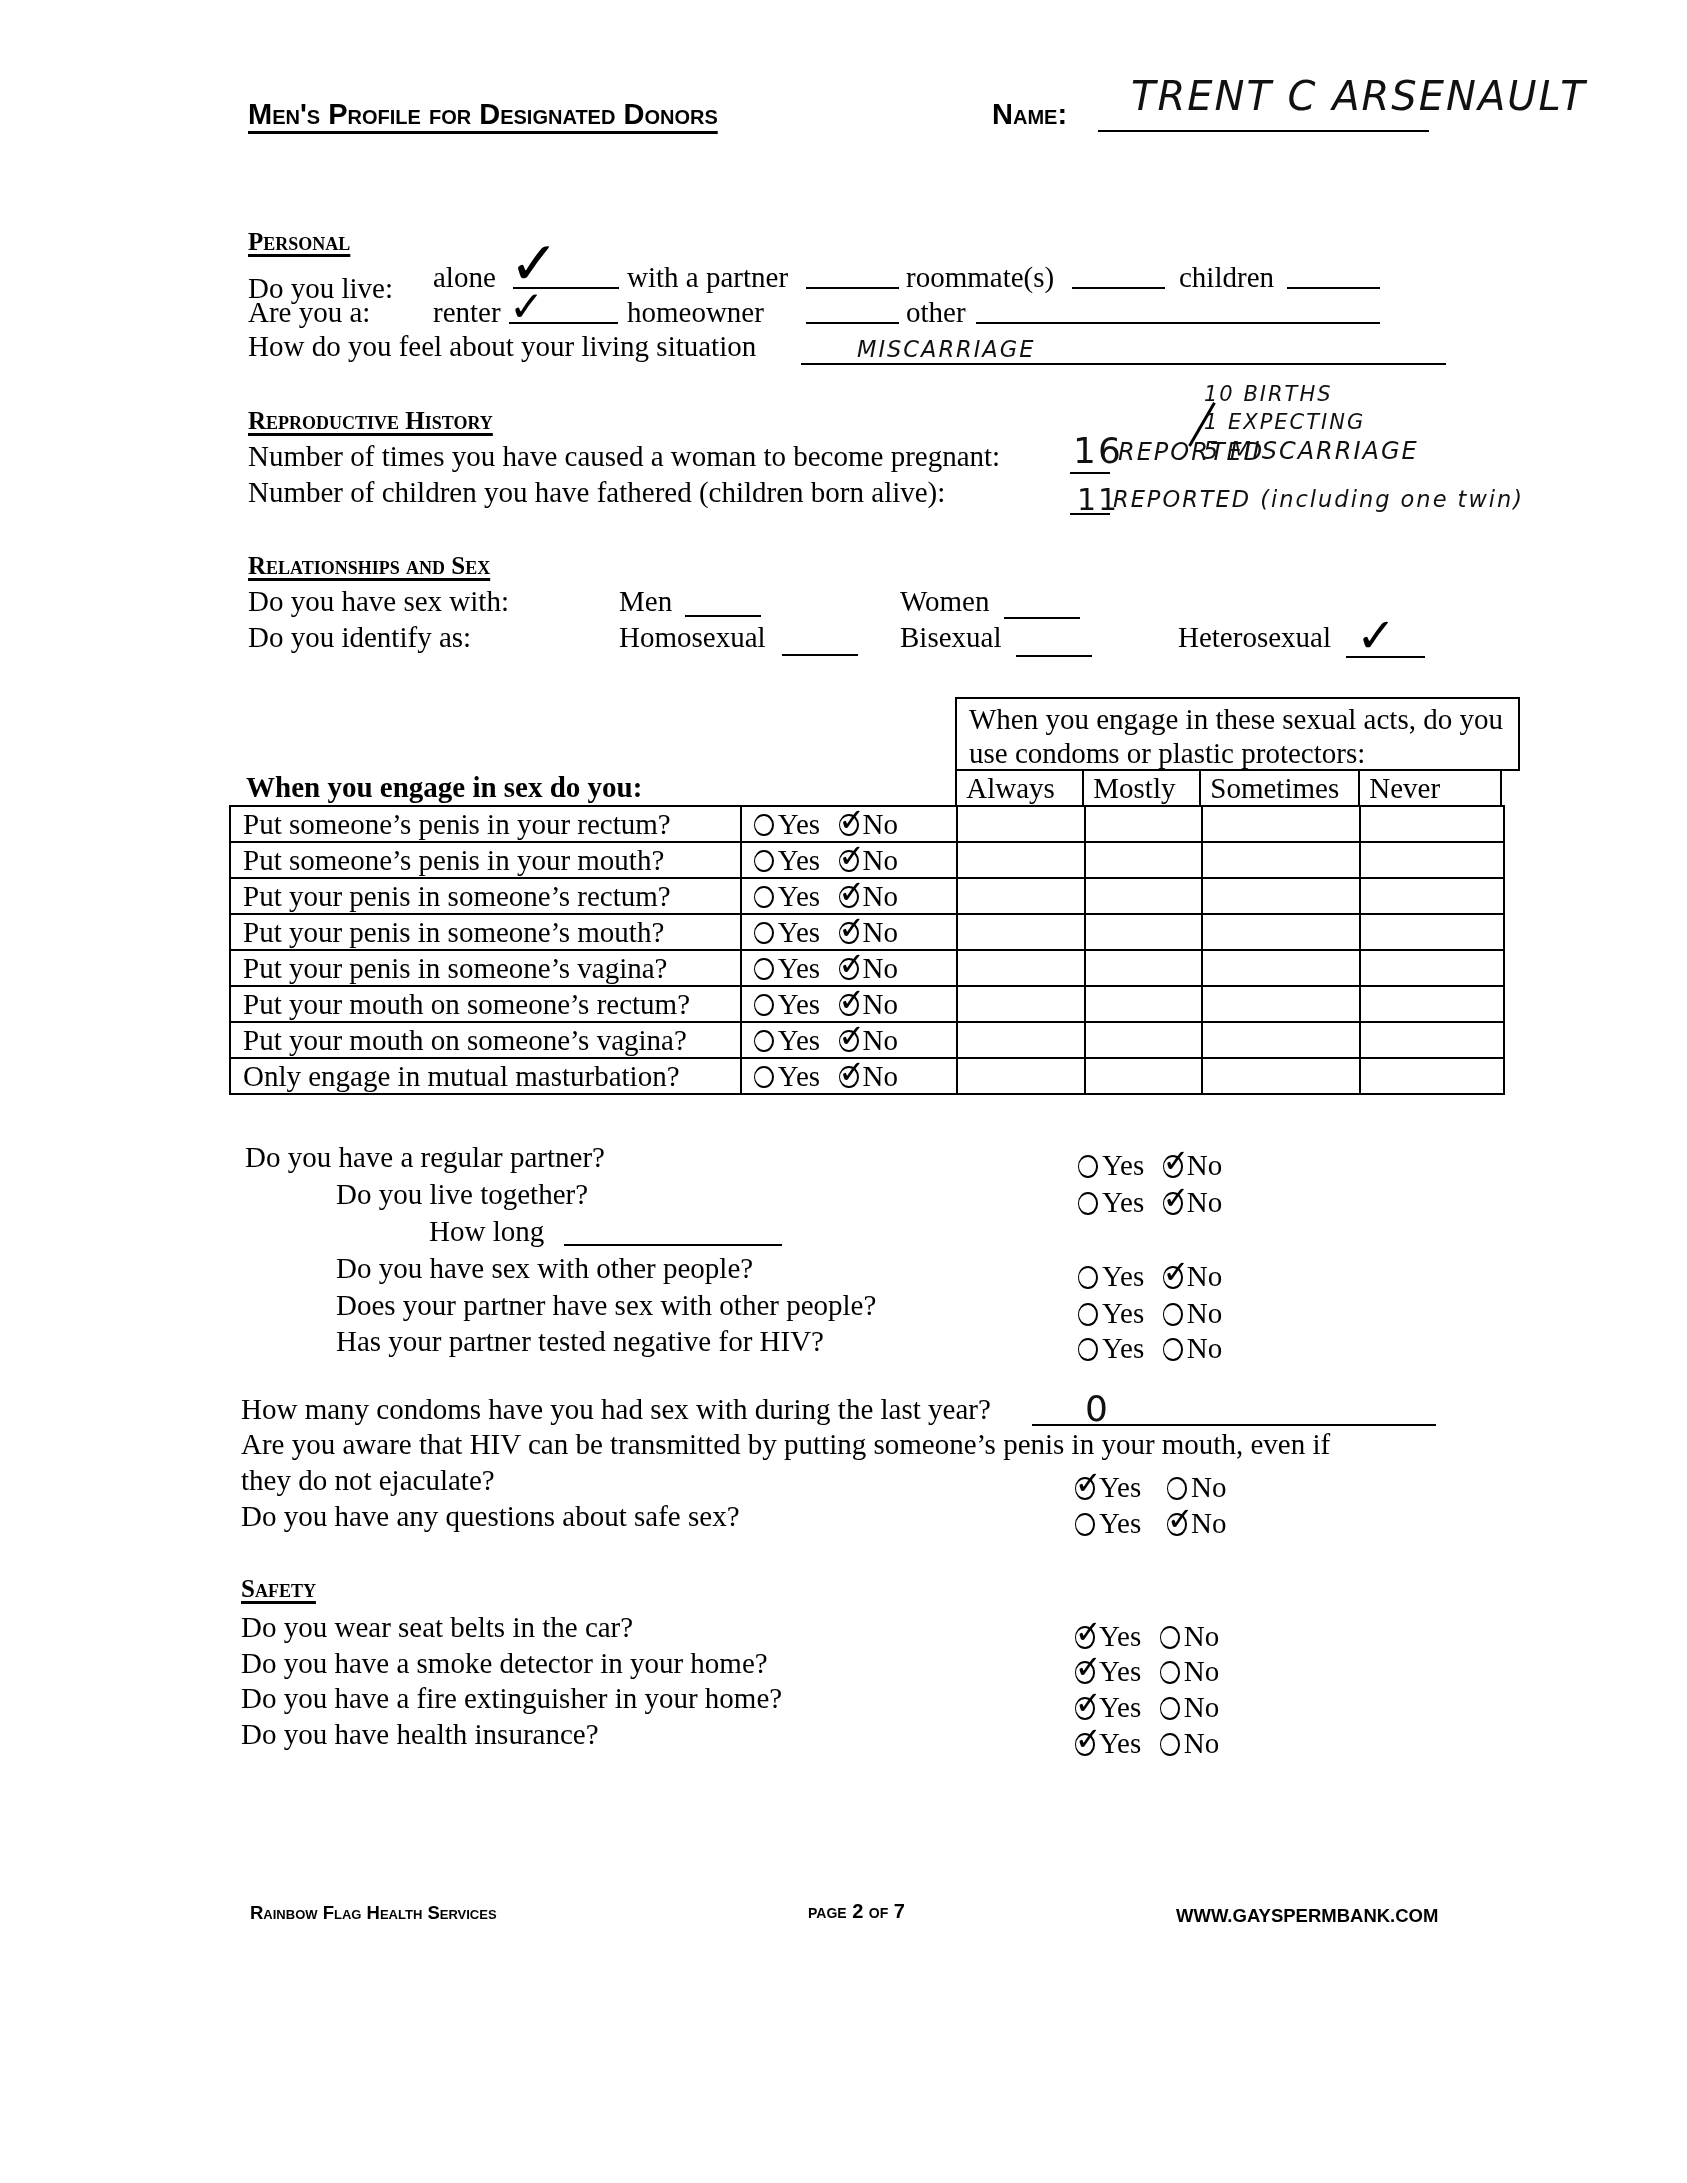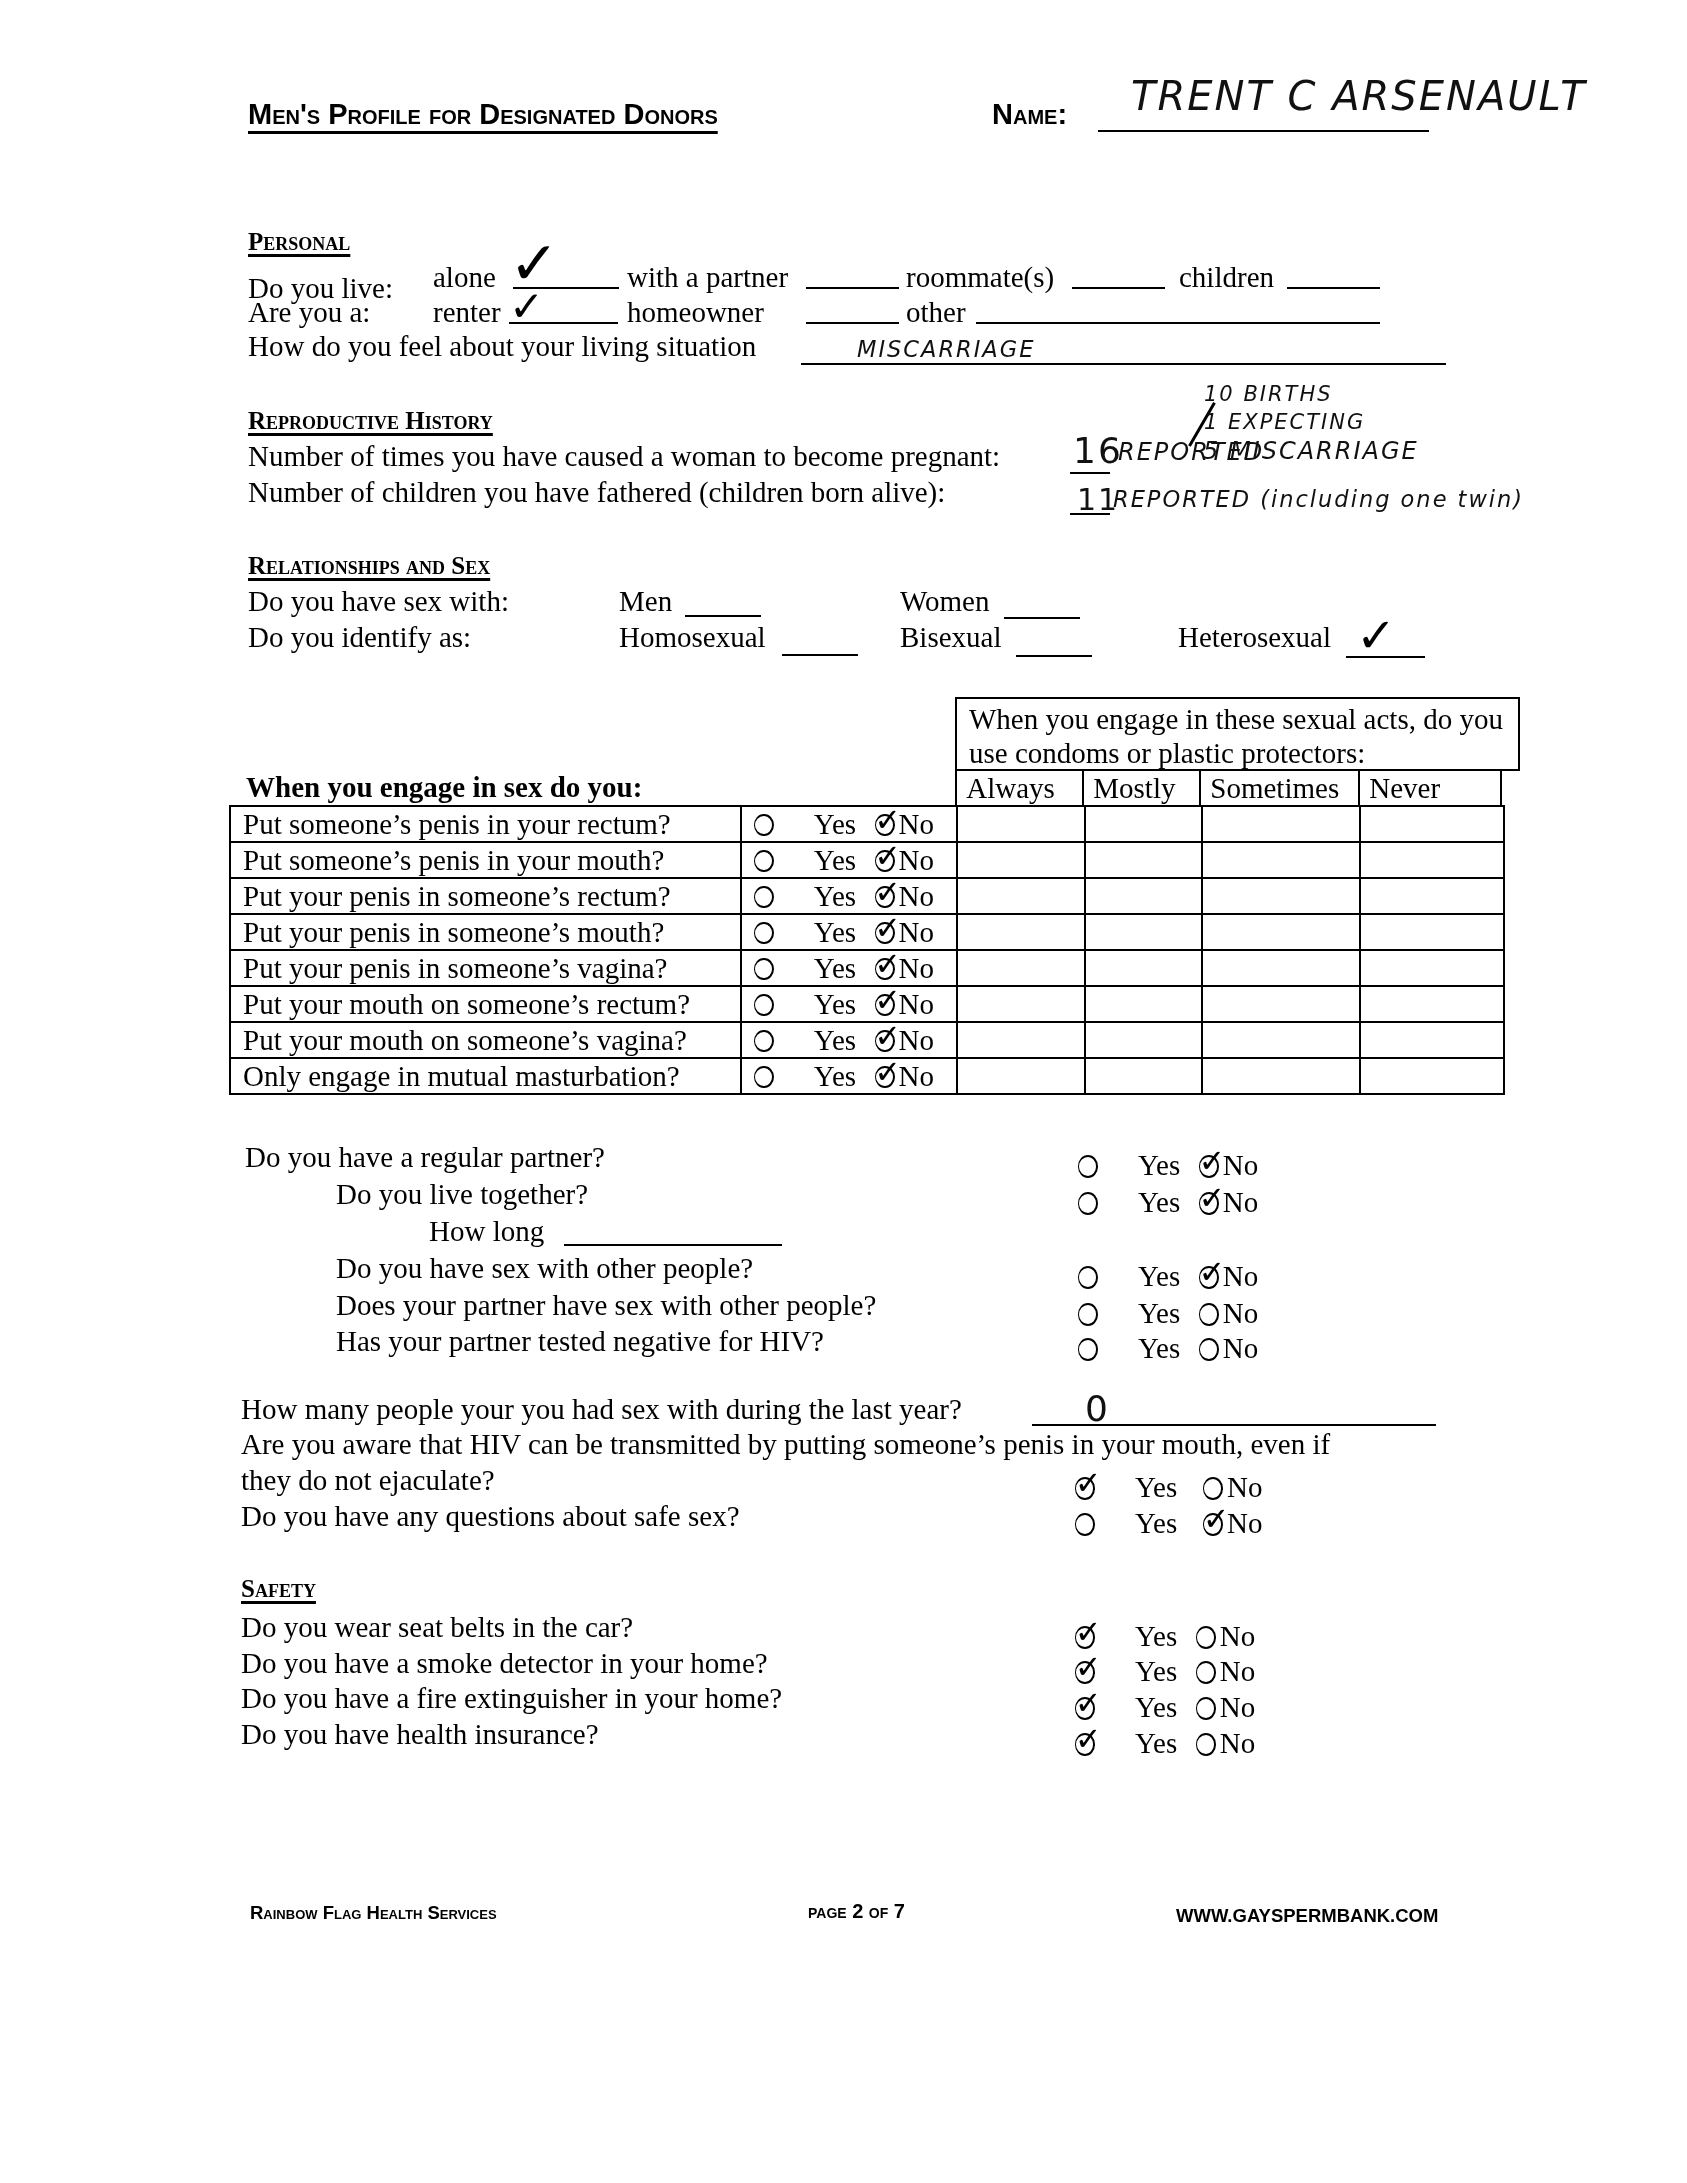--- a/index.html
+++ b/index.html
@@ -7,21 +7,21 @@
   .abs { position:absolute; white-space:nowrap; }
   .serif { font-family:"Liberation Serif", serif; font-size:29px; line-height:1; }
   .hand { font-family:"DejaVu Sans", sans-serif; font-style:italic; font-weight:normal; color:#111; letter-spacing:2px; }
   .title { font-family:"Liberation Sans", sans-serif; font-weight:bold; font-size:29px; font-variant:small-caps; text-decoration:underline; text-decoration-thickness:3.3px; text-underline-offset:6.6px; letter-spacing:0px; }
   .name-label { font-family:"Liberation Sans", sans-serif; font-weight:bold; font-size:29px; font-variant:small-caps; }
   .section { font-family:"Liberation Serif", serif; font-weight:bold; font-size:25px; font-variant:small-caps; text-decoration:underline; text-decoration-thickness:2.6px; text-underline-offset:4px; }
   .check { position:absolute; font-family:"DejaVu Sans", sans-serif; font-size:42px; line-height:1; color:#000; }
   .radio-pair { position:absolute; font-size:29px; font-family:"Liberation Serif", serif; white-space:nowrap; }
   .radio { display:inline-block; width:20px; height:22.5px; border:2px solid #000; border-radius:50%; border-left-width:1.3px; vertical-align:-2.6px; margin-right:4px; position:relative; box-sizing:border-box; }
   .radio.checked::after { content:"\2713"; position:absolute; left:-1.3px; top:-12px; font-family:"DejaVu Sans", sans-serif; font-size:32px; font-weight:bold; line-height:1; }
-  .opt { margin-right:18.5px;margin-left:36px; }
+  .opt { margin-right:18.5px; }
   table.acts { position:absolute; border-collapse:collapse; font-family:"Liberation Serif", serif; font-size:29px; }
   table.acts td { border:2px solid #000; height:34px; padding:0 12px; white-space:nowrap; }
   .grid-header { position:absolute; border:2px solid #000; box-sizing:border-box; font-size:29px; line-height:36px; padding:2.6px 12px; }
   .col-heads { position:absolute; display:flex; font-size:29px; }
   .col-heads div { border:2px solid #000; border-top:none; box-sizing:border-box; height:38px; line-height:38px; padding-left:9.3px; margin-left:-2px; }
   .footer { font-family:"Liberation Sans", sans-serif; font-weight:bold; font-size:18.5px; font-variant:small-caps; }
 </style>
 </head>
 <body>
 
@@ -181,21 +181,21 @@
     <div class="abs serif" style="left: 336px; top: 1254px;">Do you have sex with other people?</div>
     <div class="radio-pair" style="left: 1078px; top: 1260px;"><span class="radio"></span><span class="opt">Yes</span><span class="radio checked"></span><span>No</span></div>
     <div class="abs serif" style="left: 336px; top: 1291px;">Does your partner have sex with other people?</div>
     <div class="radio-pair" style="left: 1078px; top: 1297px;"><span class="radio"></span><span class="opt">Yes</span><span class="radio"></span><span>No</span></div>
     <div class="abs serif" style="left: 336px; top: 1327px;">Has your partner tested negative for HIV?</div>
     <div class="radio-pair" style="left: 1078px; top: 1332px;"><span class="radio"></span><span class="opt">Yes</span><span class="radio"></span><span>No</span></div>
     <div class="abs serif" style="left: 429px; top: 1217px;">How long</div>
     <div class="abs" style="left: 564px; top: 1244px; width: 218px; border-bottom: 2px solid rgb(0, 0, 0);"></div>
   </div>
 
-<div class="abs serif" style="left:241px; top:1395px;">How many people your you had sex with during the last year?</div>
+<div class="abs serif" style="left:241px; top:1395px;">How many condoms have you had sex with during the last year?</div>
 <div class="abs" style="left:1032px; top:1424px; width:404px; border-bottom:2px solid #000;"></div>
 <div class="abs hand" style="left:1085px; top:1388px; font-size:36px; font-style:normal;">0</div>
 <div class="abs serif" style="left:241px; top:1430px;">Are you aware that HIV can be transmitted by putting someone’s penis in your mouth, even if</div>
 <div class="abs serif" style="left:241px; top:1466px;">they do not ejaculate?</div>
 <div class="radio-pair" style="left:1075px; top:1471px;">
   <span class="radio checked"></span><span class="opt">Yes</span>
   <span class="radio"></span><span>No</span>
 </div>
 <div class="abs serif" style="left:241px; top:1502px;">Do you have any questions about safe sex?</div>
 <div class="radio-pair" style="left:1075px; top:1507px;">

